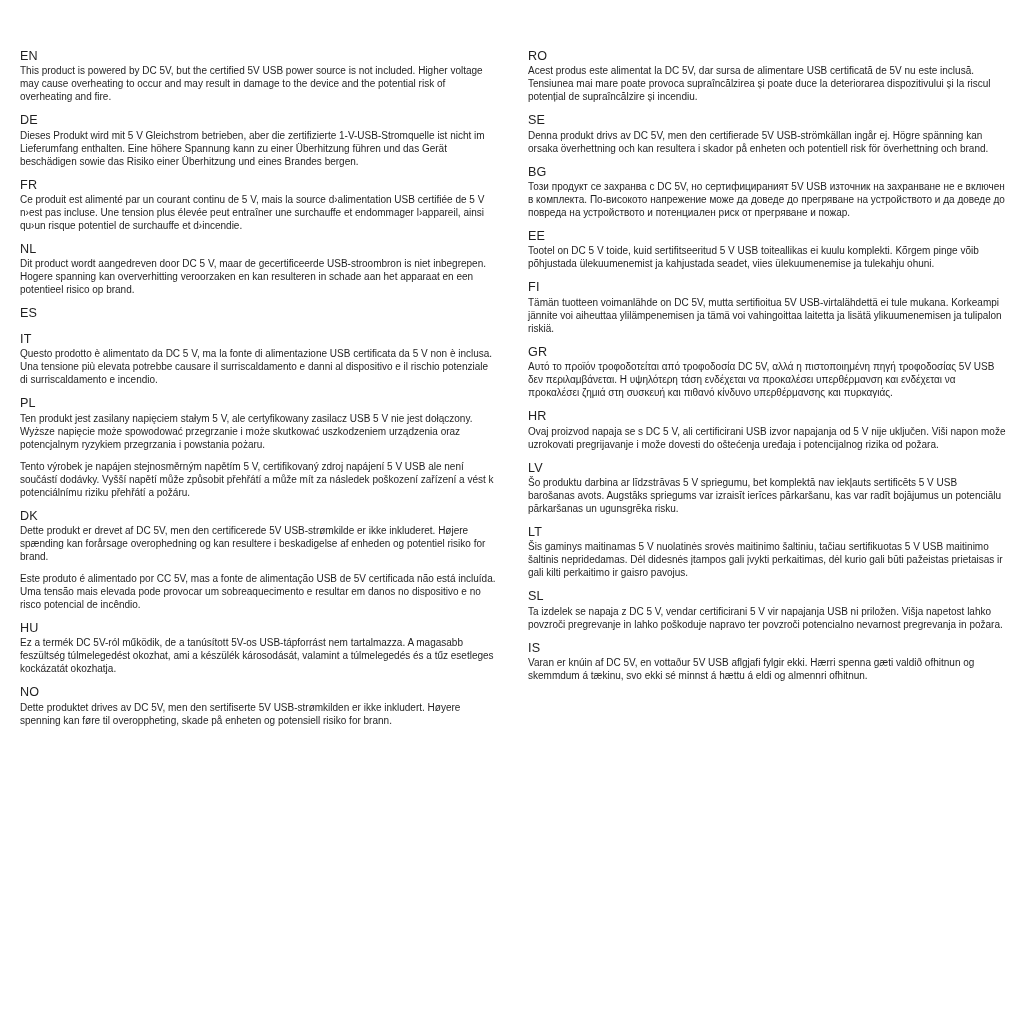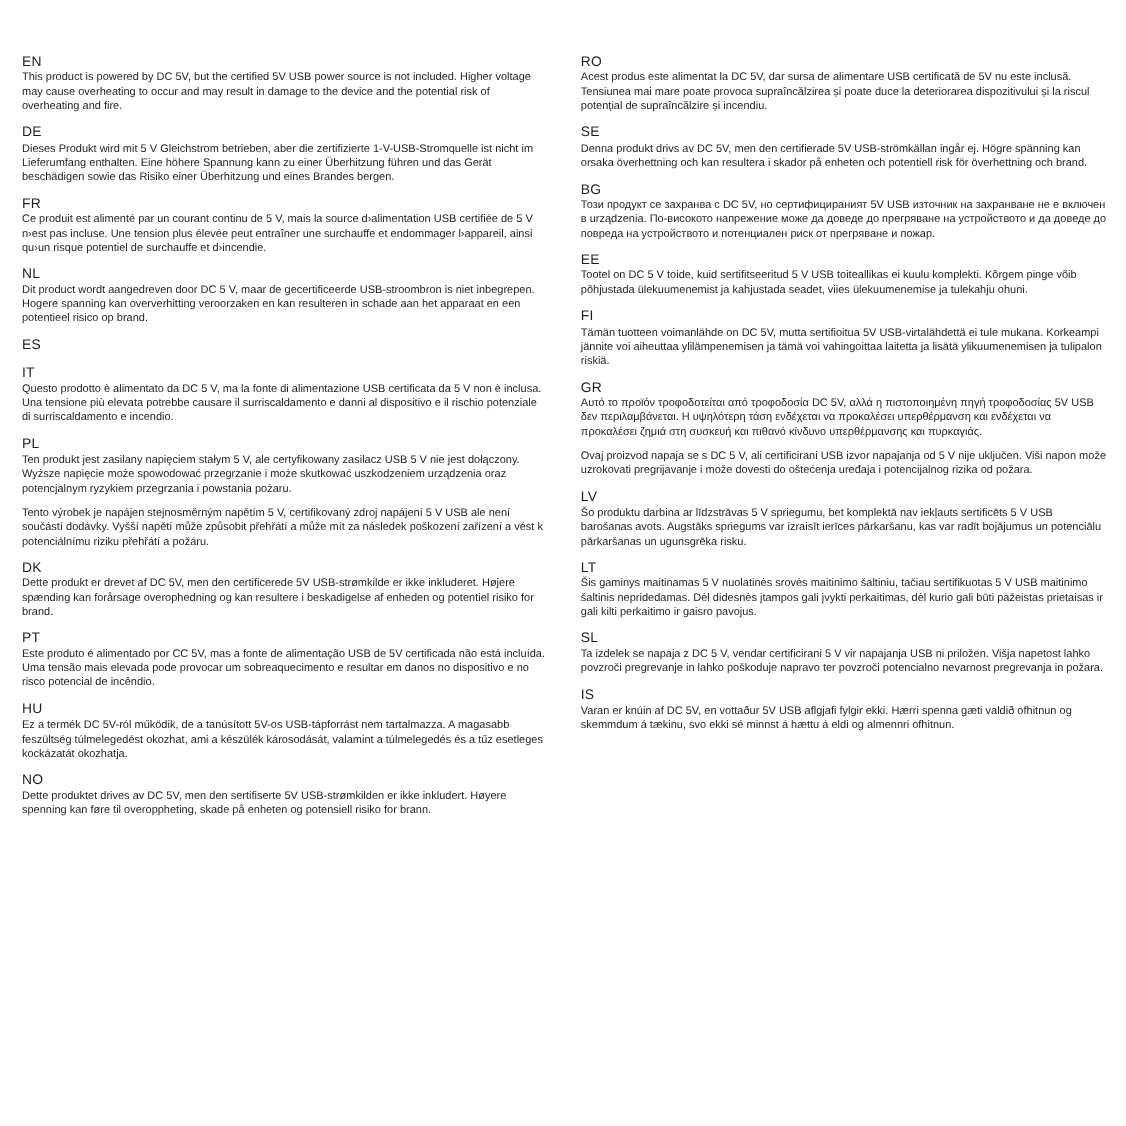--- a/index.html
+++ b/index.html
@@ -74,21 +74,20 @@
       <p class="lang-text">Ten produkt jest zasilany napięciem stałym 5 V, ale certyfikowany zasilacz USB 5 V nie jest dołączony. Wyższe napięcie może spowodować przegrzanie i może skutkować uszkodzeniem urządzenia oraz potencjalnym ryzykiem przegrzania i powstania pożaru.</p>
     </section>
     <section class="lang-section">
       <p class="lang-text">Tento výrobek je napájen stejnosměrným napětím 5 V, certifikovaný zdroj napájení 5 V USB ale není součástí dodávky. Vyšší napětí může způsobit přehřátí a může mít za následek poškození zařízení a vést k potenciálnímu riziku přehřátí a požáru.</p>
     </section>
     <section class="lang-section">
       <h2 class="lang-code">DK</h2>
       <p class="lang-text">Dette produkt er drevet af DC 5V, men den certificerede 5V USB-strømkilde er ikke inkluderet. Højere spænding kan forårsage overophedning og kan resultere i beskadigelse af enheden og potentiel risiko for brand.</p>
     </section>
     <section class="lang-section">
-      <h2 class="lang-code">PT</h2>
       <p class="lang-text">Este produto é alimentado por CC 5V, mas a fonte de alimentação USB de 5V certificada não está incluída. Uma tensão mais elevada pode provocar um sobreaquecimento e resultar em danos no dispositivo e no risco potencial de incêndio.</p>
     </section>
     <section class="lang-section">
       <h2 class="lang-code">HU</h2>
       <p class="lang-text">Ez a termék DC 5V-ról működik, de a tanúsított 5V-os USB-tápforrást nem tartalmazza. A magasabb feszültség túlmelegedést okozhat, ami a készülék károsodását, valamint a túlmelegedés és a tűz esetleges kockázatát okozhatja.</p>
     </section>
     <section class="lang-section">
       <h2 class="lang-code">NO</h2>
       <p class="lang-text">Dette produktet drives av DC 5V, men den sertifiserte 5V USB-strømkilden er ikke inkludert. Høyere spenning kan føre til overoppheting, skade på enheten og potensiell risiko for brann.</p>
     </section>
@@ -98,35 +97,36 @@
     <section class="lang-section">
       <h2 class="lang-code">RO</h2>
       <p class="lang-text">Acest produs este alimentat la DC 5V, dar sursa de alimentare USB certificată de 5V nu este inclusă. Tensiunea mai mare poate provoca supraîncălzirea și poate duce la deteriorarea dispozitivului și la riscul potențial de supraîncălzire și incendiu.</p>
     </section>
     <section class="lang-section">
       <h2 class="lang-code">SE</h2>
       <p class="lang-text">Denna produkt drivs av DC 5V, men den certifierade 5V USB-strömkällan ingår ej. Högre spänning kan orsaka överhettning och kan resultera i skador på enheten och potentiell risk för överhettning och brand.</p>
     </section>
     <section class="lang-section">
       <h2 class="lang-code">BG</h2>
-      <p class="lang-text">Този продукт се захранва с DC 5V, но сертифицираният 5V USB източник на захранване не е включен в urządzenia. По-високото напрежение може да доведе до прегряване на устройството и да доведе до повреда на устройството и потенциален риск от прегряване и пожар.</p>
+      <p class="lang-text">Този продукт се захранва с DC 5V, но сертифицираният 5V USB източник на захранване не е включен в комплекта. По-високото напрежение може да доведе до прегряване на устройството и да доведе до повреда на устройството и потенциален риск от прегряване и пожар.</p>
     </section>
     <section class="lang-section">
       <h2 class="lang-code">EE</h2>
       <p class="lang-text">Tootel on DC 5 V toide, kuid sertifitseeritud 5 V USB toiteallikas ei kuulu komplekti. Kõrgem pinge võib põhjustada ülekuumenemist ja kahjustada seadet, viies ülekuumenemise ja tulekahju ohuni.</p>
     </section>
     <section class="lang-section">
       <h2 class="lang-code">FI</h2>
       <p class="lang-text">Tämän tuotteen voimanlähde on DC 5V, mutta sertifioitua 5V USB-virtalähdettä ei tule mukana. Korkeampi jännite voi aiheuttaa ylilämpenemisen ja tämä voi vahingoittaa laitetta ja lisätä ylikuumenemisen ja tulipalon riskiä.</p>
     </section>
     <section class="lang-section">
       <h2 class="lang-code">GR</h2>
       <p class="lang-text">Αυτό το προϊόν τροφοδοτείται από τροφοδοσία DC 5V, αλλά η πιστοποιημένη πηγή τροφοδοσίας 5V USB δεν περιλαμβάνεται. Η υψηλότερη τάση ενδέχεται να προκαλέσει υπερθέρμανση και ενδέχεται να προκαλέσει ζημιά στη συσκευή και πιθανό κίνδυνο υπερθέρμανσης και πυρκαγιάς.</p>
     </section>
     <section class="lang-section">
+      <h2 class="lang-code">HR</h2>
       <p class="lang-text">Ovaj proizvod napaja se s DC 5 V, ali certificirani USB izvor napajanja od 5 V nije uključen. Viši napon može uzrokovati pregrijavanje i može dovesti do oštećenja uređaja i potencijalnog rizika od požara.</p>
     </section>
     <section class="lang-section">
       <h2 class="lang-code">LV</h2>
       <p class="lang-text">Šo produktu darbina ar līdzstrāvas 5 V spriegumu, bet komplektā nav iekļauts sertificēts 5 V USB barošanas avots. Augstāks spriegums var izraisīt ierīces pārkaršanu, kas var radīt bojājumus un potenciālu pārkaršanas un ugunsgrēka risku.</p>
     </section>
     <section class="lang-section">
       <h2 class="lang-code">LT</h2>
       <p class="lang-text">Šis gaminys maitinamas 5 V nuolatinės srovės maitinimo šaltiniu, tačiau sertifikuotas 5 V USB maitinimo šaltinis nepridedamas. Dėl didesnės įtampos gali įvykti perkaitimas, dėl kurio gali būti pažeistas prietaisas ir gali kilti perkaitimo ir gaisro pavojus.</p>
     </section>

